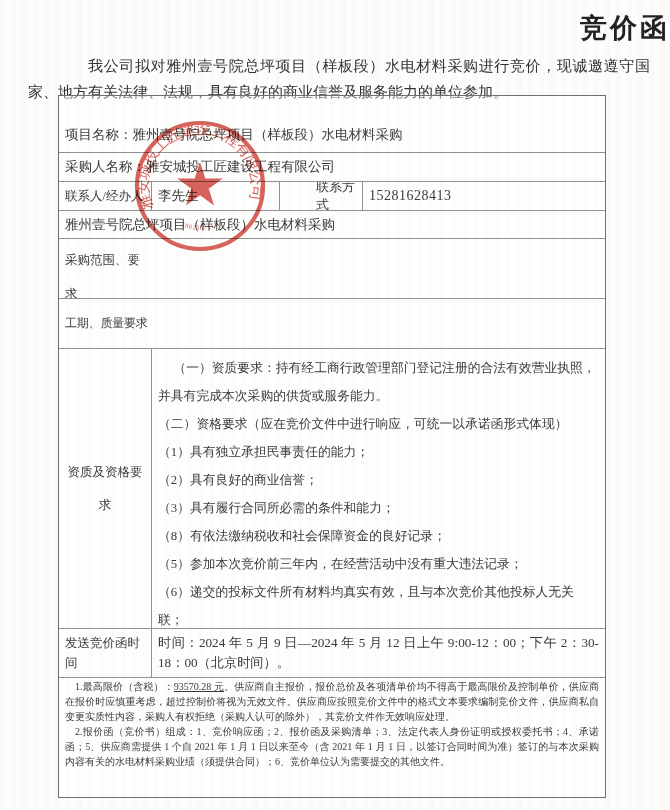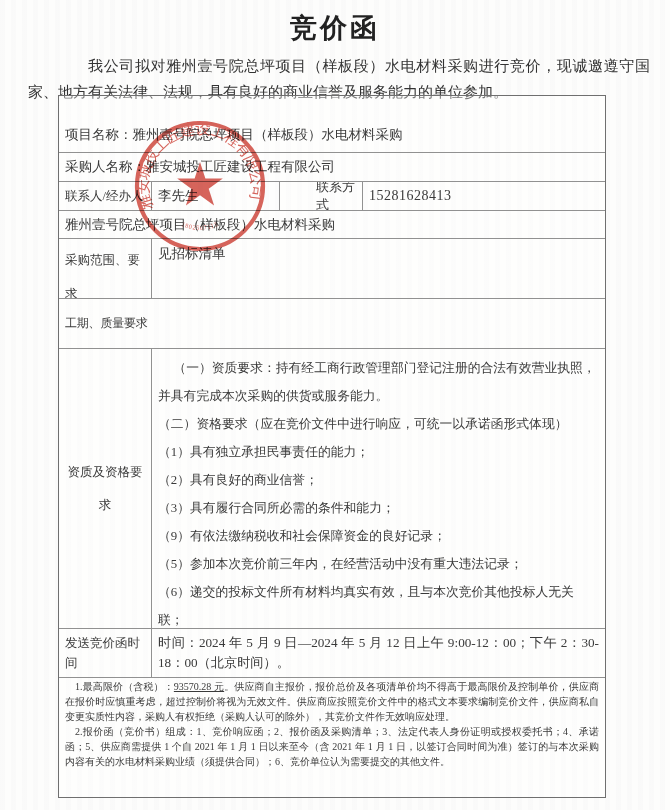--- a/index.html
+++ b/index.html
@@ -7,21 +7,21 @@
     width:670px;height:810px;position:relative;overflow:hidden;
     background:#fdfdfc;
     font-family:"Liberation Serif","DejaVu Serif",serif;
     color:#3a3a3a;
   }
   .page{
     position:absolute;inset:0;
     background:repeating-linear-gradient(90deg,rgba(150,150,165,.03) 0 5px,rgba(255,255,255,0) 5px 11px);
   }
   .title{
-    margin:10px 0 0 0;text-align:center;
+    margin:10px 0 0 0;text-align:right;
     font-size:27px;font-weight:bold;letter-spacing:3px;color:#222;
   }
   .intro{
     margin:7px 22px 0 28px;width:622px;
     font-size:15px;line-height:26px;text-align:justify;text-indent:60px;color:#333;
   }
   
   .tbl{
     position:absolute;left:58px;top:95px;width:548px;
     border:1.5px solid #6f6f6f;box-sizing:border-box;background:rgba(255,255,255,.35);
@@ -95,37 +95,36 @@
       <div class="c c4 vc">15281628413</div>
     </div>
 
     <div class="row r4">
       <div class="c val vc">雅州壹号院总坪项目（样板段）水电材料采购</div>
     </div>
 
     <div class="row r5">
       <div class="c lab">采购范围、要求
 描述</div>
-      <div class="c val">见招标清单</div>
     </div>
 
     <div class="row r6">
       <div class="c lab vc">工期、质量要求</div>
     </div>
 
     <div class="row r7">
       <div class="c lab vc" style="justify-content:center">资质及资格要
 求</div>
       <div class="c val">
           <p>（一）资质要求：持有经工商行政管理部门登记注册的合法有效营业执照，并具有完成本次采购的供货或服务能力。</p>
           <p>（二）资格要求（应在竞价文件中进行响应，可统一以承诺函形式体现）</p>
           <p>（1）具有独立承担民事责任的能力；</p>
           <p>（2）具有良好的商业信誉；</p>
           <p>（3）具有履行合同所必需的条件和能力；</p>
-          <p>（9）有依法缴纳税收和社会保障资金的良好记录；</p>
+          <p>（8）有依法缴纳税收和社会保障资金的良好记录；</p>
           <p>（5）参加本次竞价前三年内，在经营活动中没有重大违法记录；</p>
           <p>（6）递交的投标文件所有材料均真实有效，且与本次竞价其他投标人无关联；</p>
         </div>
     </div>
 
     <div class="row r8">
       <div class="c lab">发送竞价函时
 间</div>
       <div class="c val">时间：2024 年 5 月 9 日—2024 年 5 月 12 日上午 9:00-12：00；下午 2：30-18：00（北京时间）。</div>
     </div>

